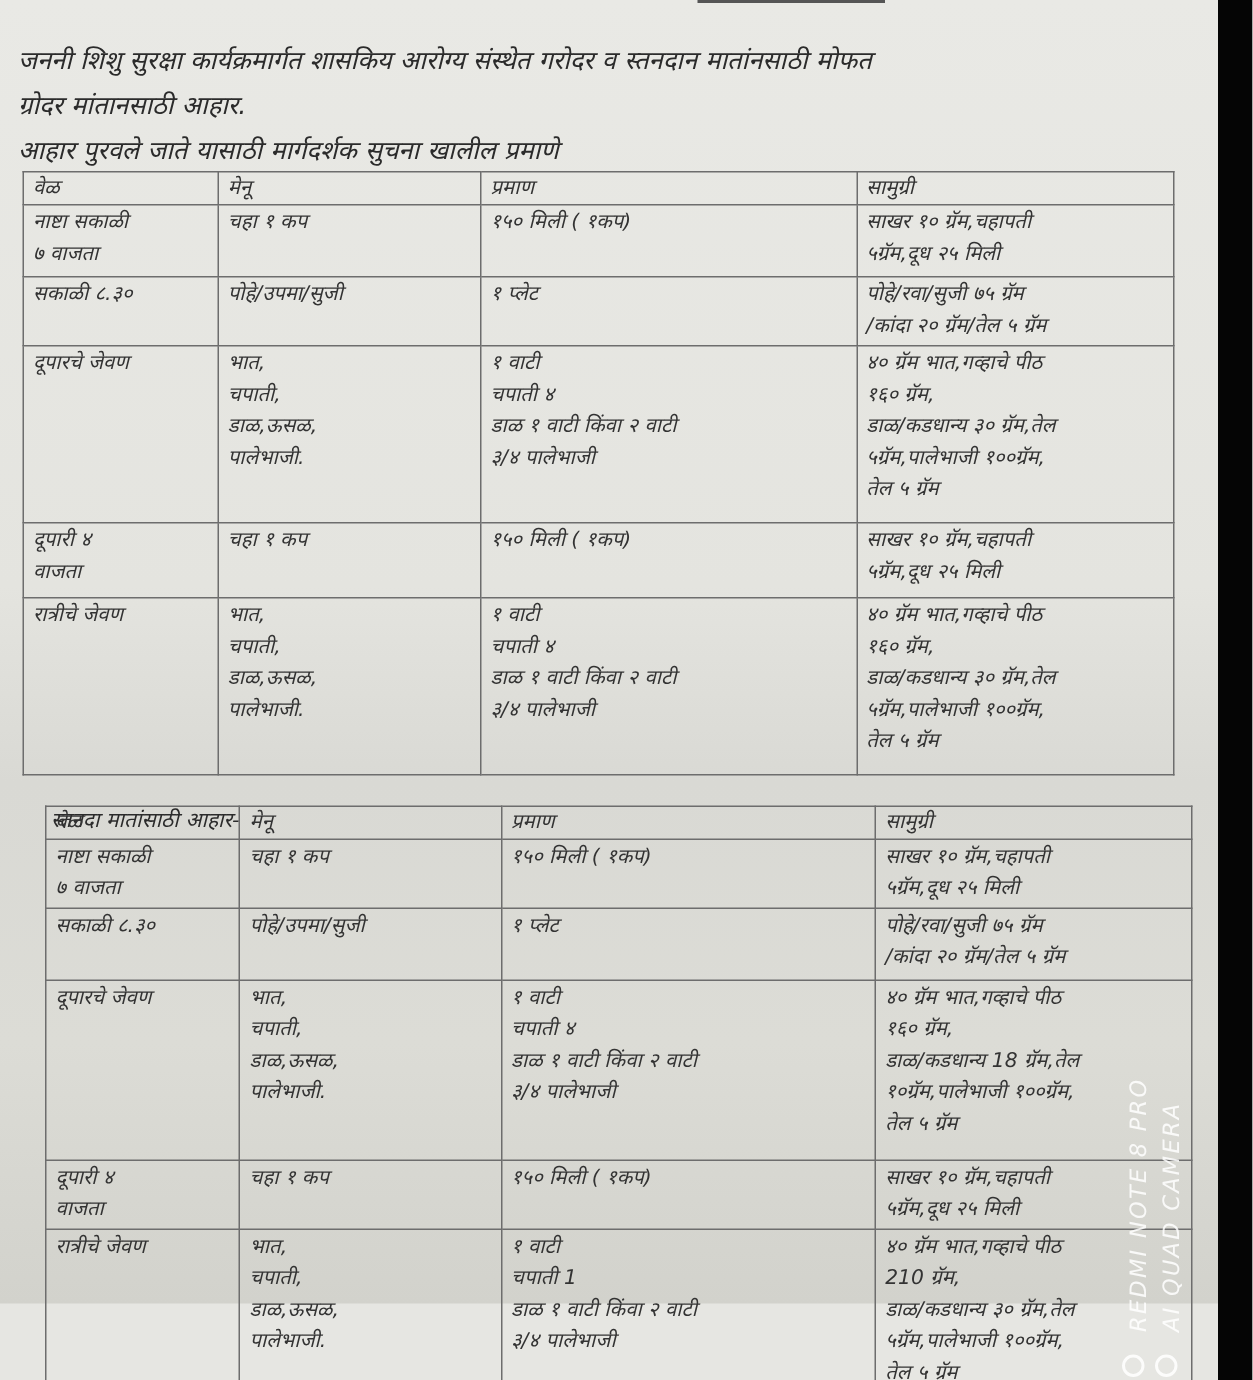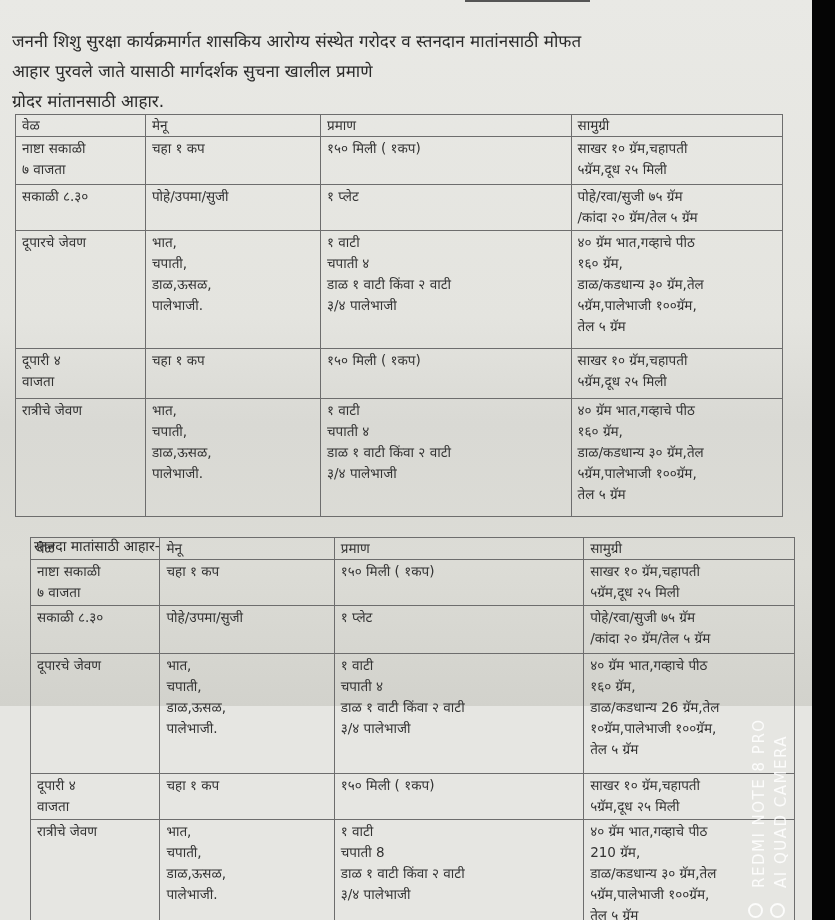--- a/index.html
+++ b/index.html
@@ -4,22 +4,23 @@
 <style>
   html, body { margin: 0; padding: 0; }
   body {
     width: 835px; height: 920px; overflow: hidden;
     background: #e6e6e2;
     font-family: "DejaVu Sans", sans-serif;
     color: #2a2a2a;
     position: relative;
   }
   .page {
-    position: absolute; left: 0; top: 0; width: 812px; height: 706px;
+    position: absolute; left: 0; top: 0; width: 812px; height: 869px;
     background: linear-gradient(180deg, #e9e9e5 0%, #e4e4df 45%, #d9d9d4 60%, #dcdcd6 80%, #d2d2cc 100%);
+    font-style: italic;
   }
   .right-dark {
     position: absolute; right: 0; top: 0; width: 23px; height: 920px; background: #050505;
   }
   .top-rule {
     position: absolute; left: 465px; top: 0; width: 125px; height: 2px; background: #555;
   }
   .intro {
     position: absolute; left: 12px; top: 26px; width: 790px;
     font-size: 17px; line-height: 30px; color: #2b2b2b;
@@ -50,22 +51,22 @@
   }
 </style>
 </head>
 <body>
 
 <div class="page">
   <div class="top-rule"></div>
 
   <div class="intro">
     <span class="line">जननी शिशु सुरक्षा कार्यक्रमार्गत शासकिय आरोग्य संस्थेत गरोदर व स्तनदान मातांनसाठी मोफत</span>
+    <span class="line">ग्रोदर मांतानसाठी आहार.</span>
     <span class="line">आहार पुरवले जाते यासाठी मार्गदर्शक सुचना खालील प्रमाणे</span>
-    <span class="line">ग्रोदर मांतानसाठी आहार.</span>
   </div>
 
   <table class="diet" id="table1">
     <tbody>
         <tr class="head">
       <td class="col1">वेळ</td>
       <td class="col2">मेनू</td>
       <td class="col3">प्रमाण</td>
       <td class="col4">सामुग्री</td>
     </tr>
@@ -220,21 +221,21 @@
           </td>
       <td>
             <span class="cell-line">१ वाटी</span>
             <span class="cell-line">चपाती ४</span>
             <span class="cell-line">डाळ १ वाटी किंवा २ वाटी</span>
             <span class="cell-line">३/४ पालेभाजी</span>
           </td>
       <td>
             <span class="cell-line">४० ग्रॅम भात,गव्हाचे पीठ</span>
             <span class="cell-line">१६० ग्रॅम,</span>
-            <span class="cell-line">डाळ/कडधान्य 26 ग्रॅम,तेल</span>
+            <span class="cell-line">डाळ/कडधान्य 18 ग्रॅम,तेल</span>
             <span class="cell-line">१०ग्रॅम,पालेभाजी १००ग्रॅम,</span>
             <span class="cell-line">तेल ५ ग्रॅम</span>
           </td>
     </tr>
     <tr style="height:46px">
       <td>
             <span class="cell-line">दूपारी ४</span>
             <span class="cell-line">वाजता</span>
           </td>
       <td>
@@ -253,21 +254,21 @@
             <span class="cell-line">रात्रीचे जेवण</span>
           </td>
       <td>
             <span class="cell-line">भात,</span>
             <span class="cell-line">चपाती,</span>
             <span class="cell-line">डाळ,ऊसळ,</span>
             <span class="cell-line">पालेभाजी.</span>
           </td>
       <td>
             <span class="cell-line">१ वाटी</span>
-            <span class="cell-line">चपाती 8</span>
+            <span class="cell-line">चपाती 1</span>
             <span class="cell-line">डाळ १ वाटी किंवा २ वाटी</span>
             <span class="cell-line">३/४ पालेभाजी</span>
           </td>
       <td>
             <span class="cell-line">४० ग्रॅम भात,गव्हाचे पीठ</span>
             <span class="cell-line">210 ग्रॅम,</span>
             <span class="cell-line">डाळ/कडधान्य ३० ग्रॅम,तेल</span>
             <span class="cell-line">५ग्रॅम,पालेभाजी १००ग्रॅम,</span>
             <span class="cell-line">तेल ५ ग्रॅम</span>
           </td>

